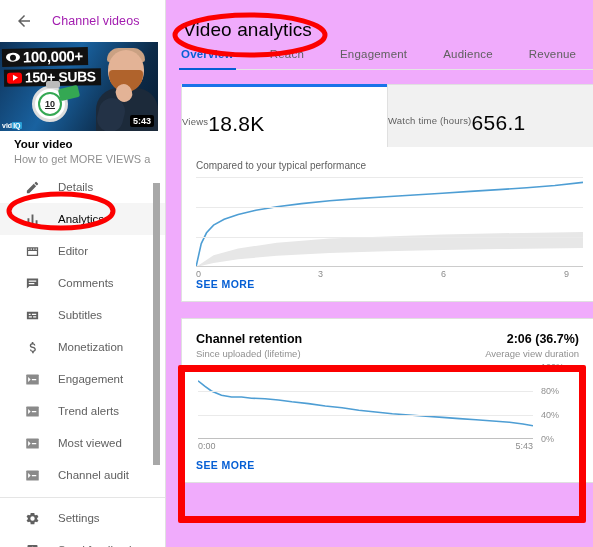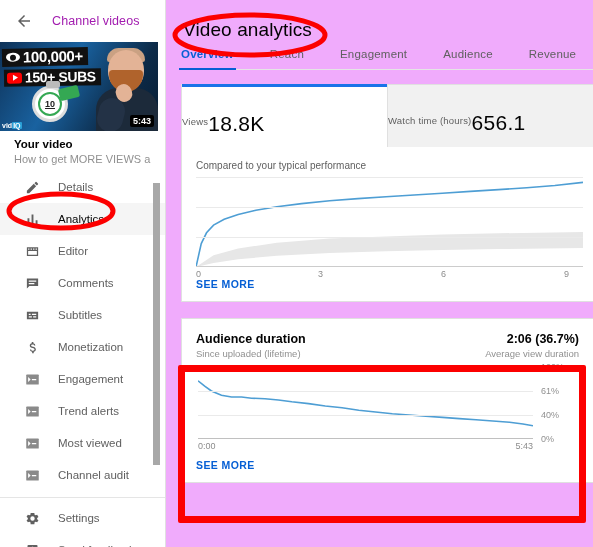--- a/index.html
+++ b/index.html
@@ -367,39 +367,39 @@
         <div class="xlab" id="xt2" style="left:245px;">6</div>
         <div class="xlab" id="xt3" style="left:368px;">9</div>
       </div>
 
       <div class="see-more">SEE MORE</div>
     </div>
 
     <div class="card" style="margin-top:16px;">
       <div class="ar-head">
         <div>
-          <div class="ar-title">Audience duration</div>
+          <div class="ar-title">Channel retention</div>
           <div class="ar-sub">Since uploaded (lifetime)</div>
         </div>
         <div>
           <div class="ar-val">2:06 (36.7%)</div>
           <div class="ar-valsub">Average view duration</div>
         </div>
       </div>
 
       <div class="ret-box">
         <div class="gridline" style="top:0px;"></div>
         <div class="gridline" style="top:24px;"></div>
         <div class="gridline" style="top:48px;"></div>
         <div class="axis-line" style="background:#c0c0c0;"></div>
         <svg id="svg-ret" width="100%" height="72" viewBox="0 0 330 72" preserveAspectRatio="none">
           <path id="ret-path" fill="none" stroke="#4e9ed4" stroke-width="1.6" d="M0.0 13.8 L6.6 19.2 L13.2 24.0 L23.1 28.2 L33.0 30.0 L42.9 30.0 L52.8 31.2 L66.0 31.8 L79.2 33.0 L92.4 34.8 L108.9 36.6 L125.4 39.0 L141.9 40.8 L158.4 43.2 L174.9 45.0 L191.4 46.8 L207.9 48.0 L224.4 49.2 L240.9 50.4 L257.4 51.6 L273.9 52.8 L290.4 54.0 L306.9 55.2 L320.1 57.0 L330.0 58.8"></path>
         </svg>
         <div class="ylab" style="top:0px;">120%</div>
-        <div class="ylab" style="top:24px;">61%</div>
+        <div class="ylab" style="top:24px;">80%</div>
         <div class="ylab" style="top:48px;">40%</div>
         <div class="ylab" style="top:72px;">0%</div>
         <div class="ret-x" style="left:0px;">0:00</div>
         <div class="ret-x" style="right:0px;">5:43</div>
       </div>
 
       <div class="see-more" style="padding-top:20px;">SEE MORE</div>
     </div>
   </div>
 

